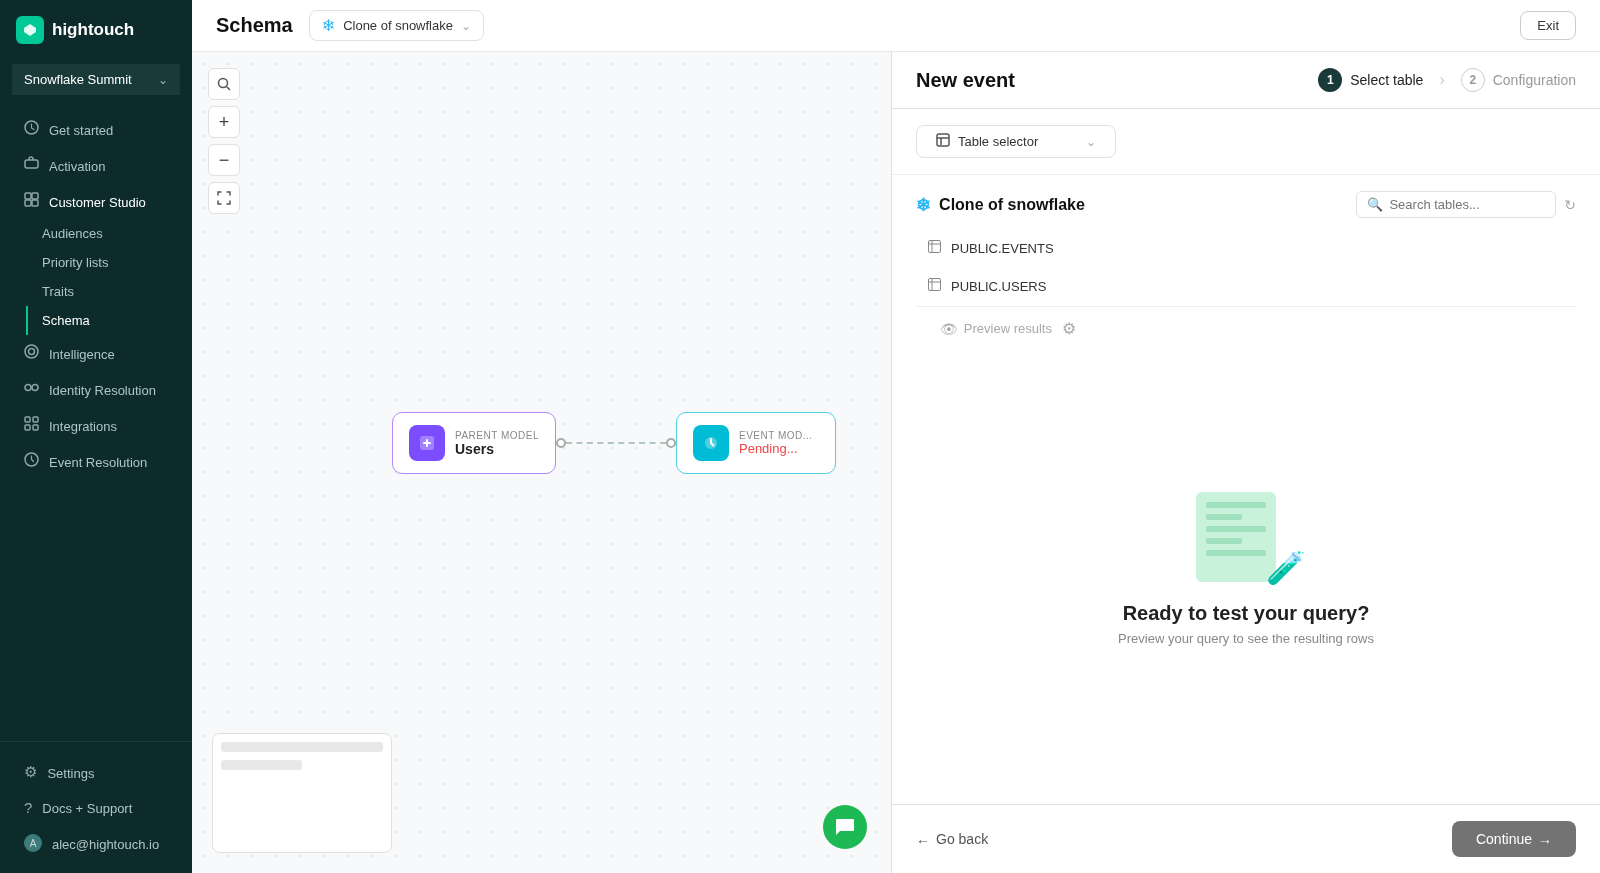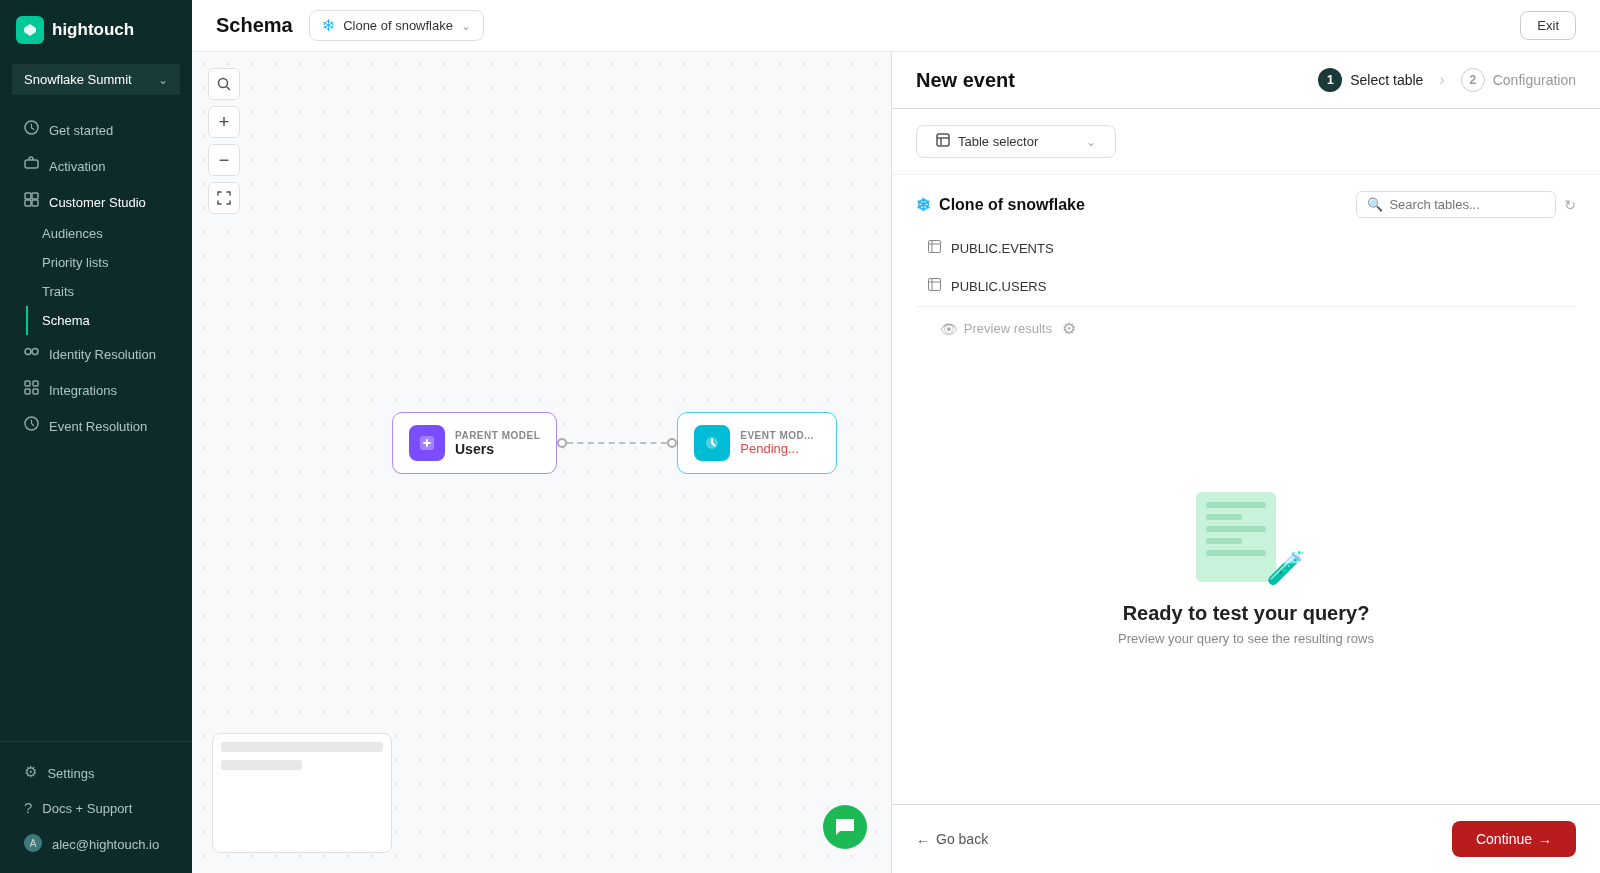--- a/index.html
+++ b/index.html
@@ -188,21 +188,21 @@
       display: flex; align-items: center; justify-content: center;
       color: #fff; font-size: 16px;
     }
     .node-icon-event {
       width: 36px; height: 36px;
       background: #00bcd4;
       border-radius: 8px;
       display: flex; align-items: center; justify-content: center;
       color: #fff; font-size: 16px;
     }
-    .node-label { font-size: 10px; color: #888; text-transform: uppercase; font-weight: 700; letter-spacing: 0.5px; }
+    .node-label { font-size: 10px; color: #888; text-transform: uppercase; font-weight: 400; letter-spacing: 0.5px; }
     .node-name { font-size: 14px; color: #222; font-weight: 600; }
     .node-pending { font-size: 13px; color: #ef4444; }
     
     .connector {
       display: flex;
       align-items: center;
       width: 120px;
     }
     .connector-line {
       flex: 1;
@@ -449,21 +449,21 @@
       display: flex;
       align-items: center;
       gap: 6px;
       color: #555;
       font-size: 14px;
       cursor: pointer;
       background: none;
       border: none;
     }
     .continue-btn {
-      background: #b91c1c;
+      background: #737373;
       color: #fff;
       border: none;
       border-radius: 8px;
       padding: 10px 24px;
       font-size: 14px;
       font-weight: 500;
       cursor: pointer;
       display: flex;
       align-items: center;
       gap: 6px;
@@ -526,20 +526,29 @@
         <span>Priority lists</span>
       </div>
       <div class="nav-sub-item">
         <span>Traits</span>
       </div>
       <div class="nav-sub-item active">
         <span>Schema</span>
       </div>
     </div>
 
+    <div class="nav-item">
+      <span class="nav-icon">
+        <svg width="15" height="15" viewBox="0 0 15 15" fill="none">
+            <circle cx="7.5" cy="7.5" r="6.5" stroke="#b0c4c4" stroke-width="1.5"></circle>
+            <circle cx="7.5" cy="7.5" r="3" stroke="#b0c4c4" stroke-width="1.5"></circle>
+          </svg>
+      </span>
+      <span>Intelligence</span>
+    </div>
     <div class="nav-item">
       <span class="nav-icon">
         <svg width="15" height="15" viewBox="0 0 15 15" fill="none">
             <circle cx="4" cy="7.5" r="3" stroke="#b0c4c4" stroke-width="1.5"></circle>
             <circle cx="11" cy="7.5" r="3" stroke="#b0c4c4" stroke-width="1.5"></circle>
           </svg>
       </span>
       <span>Identity Resolution</span>
     </div>
     <div class="nav-item">

